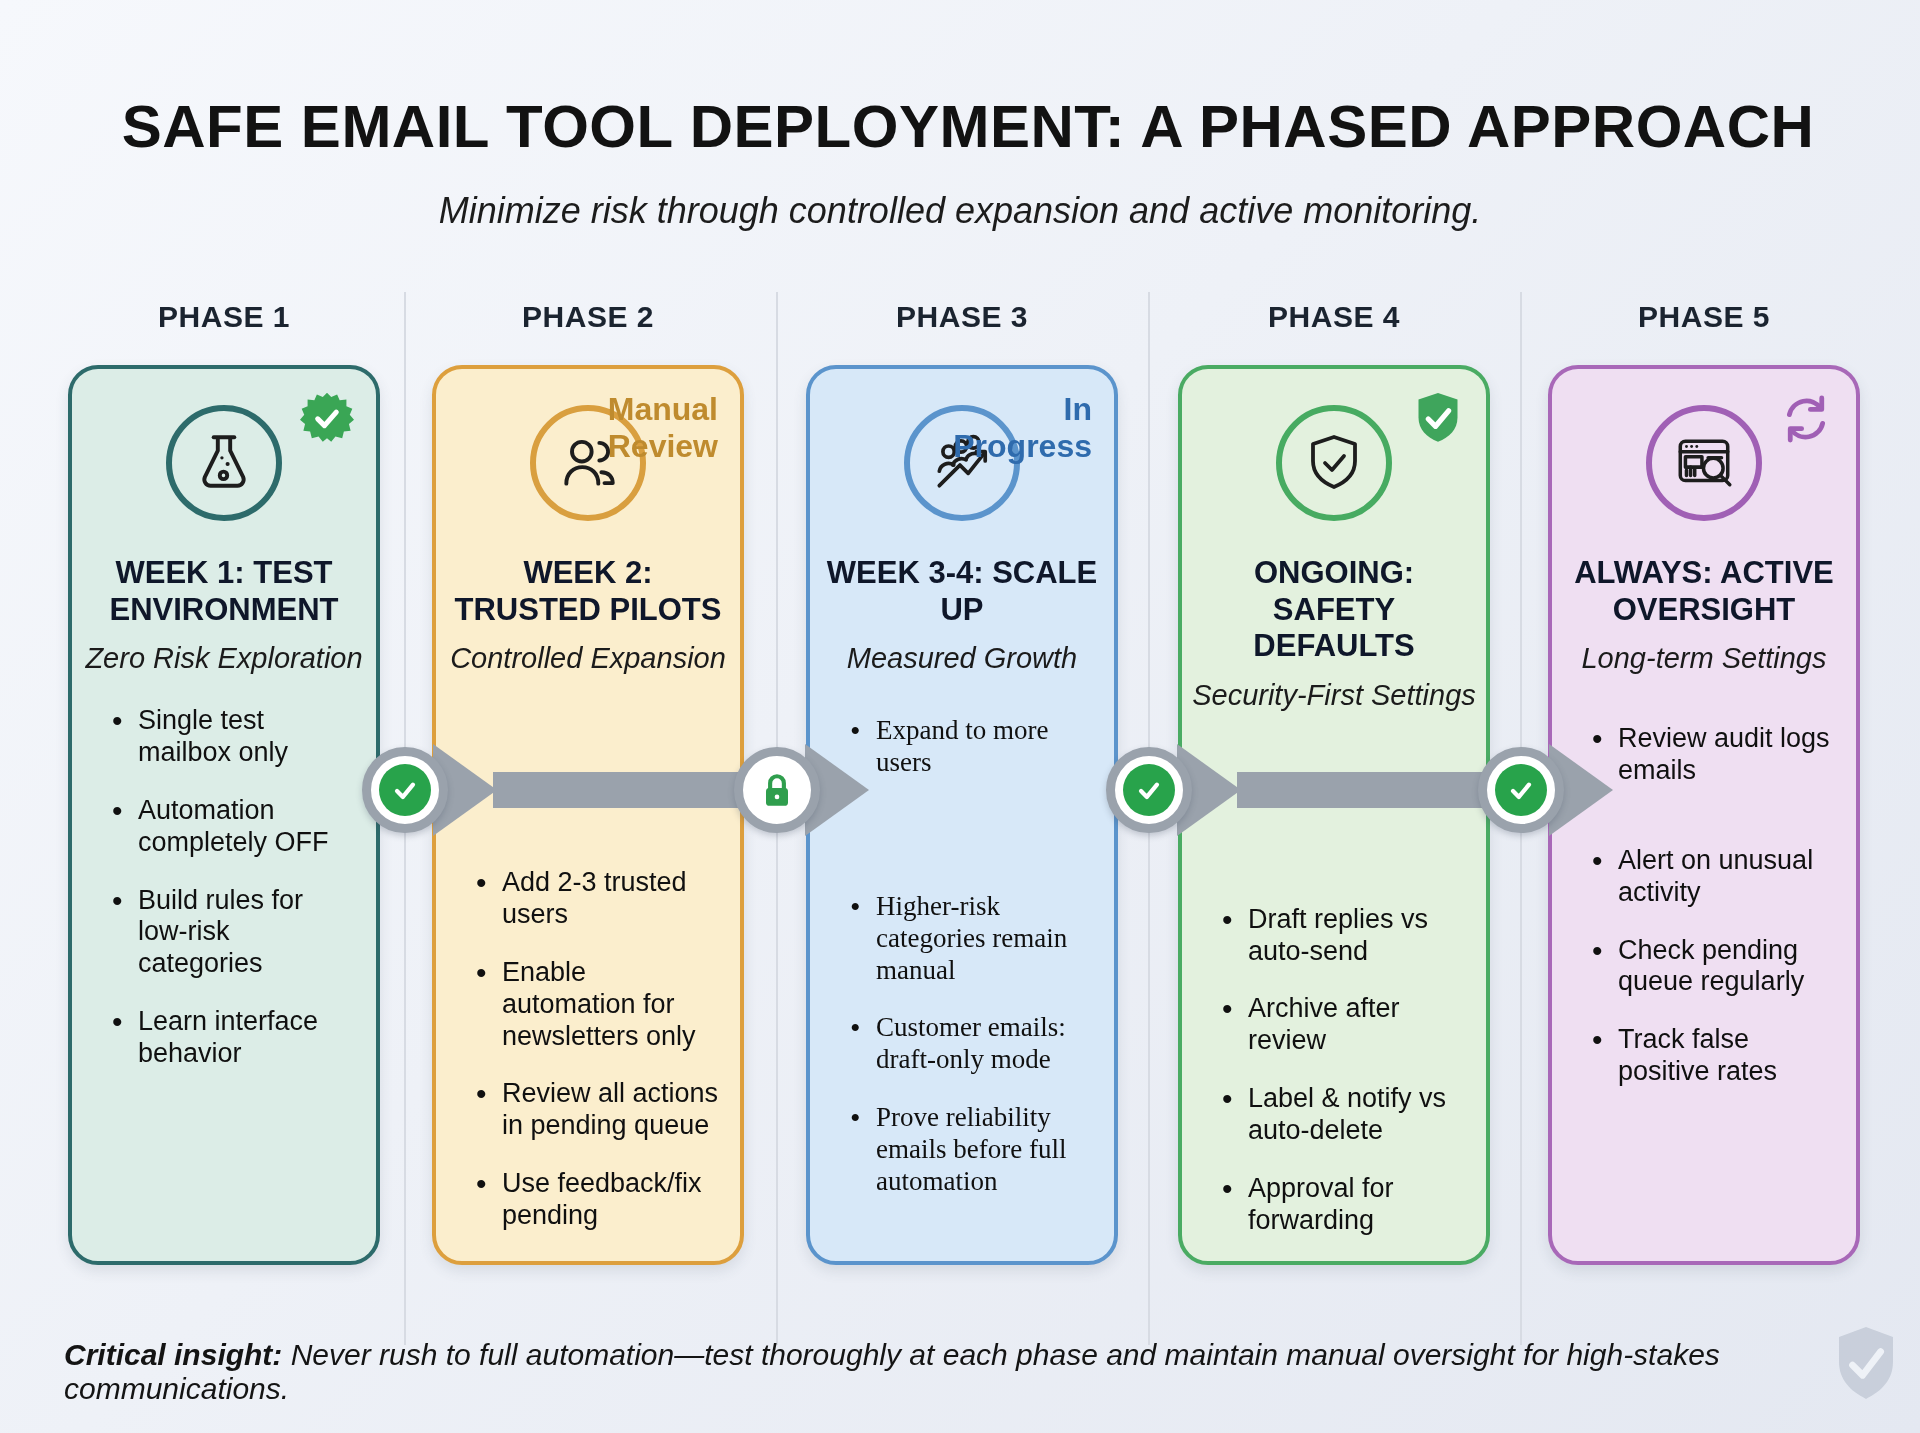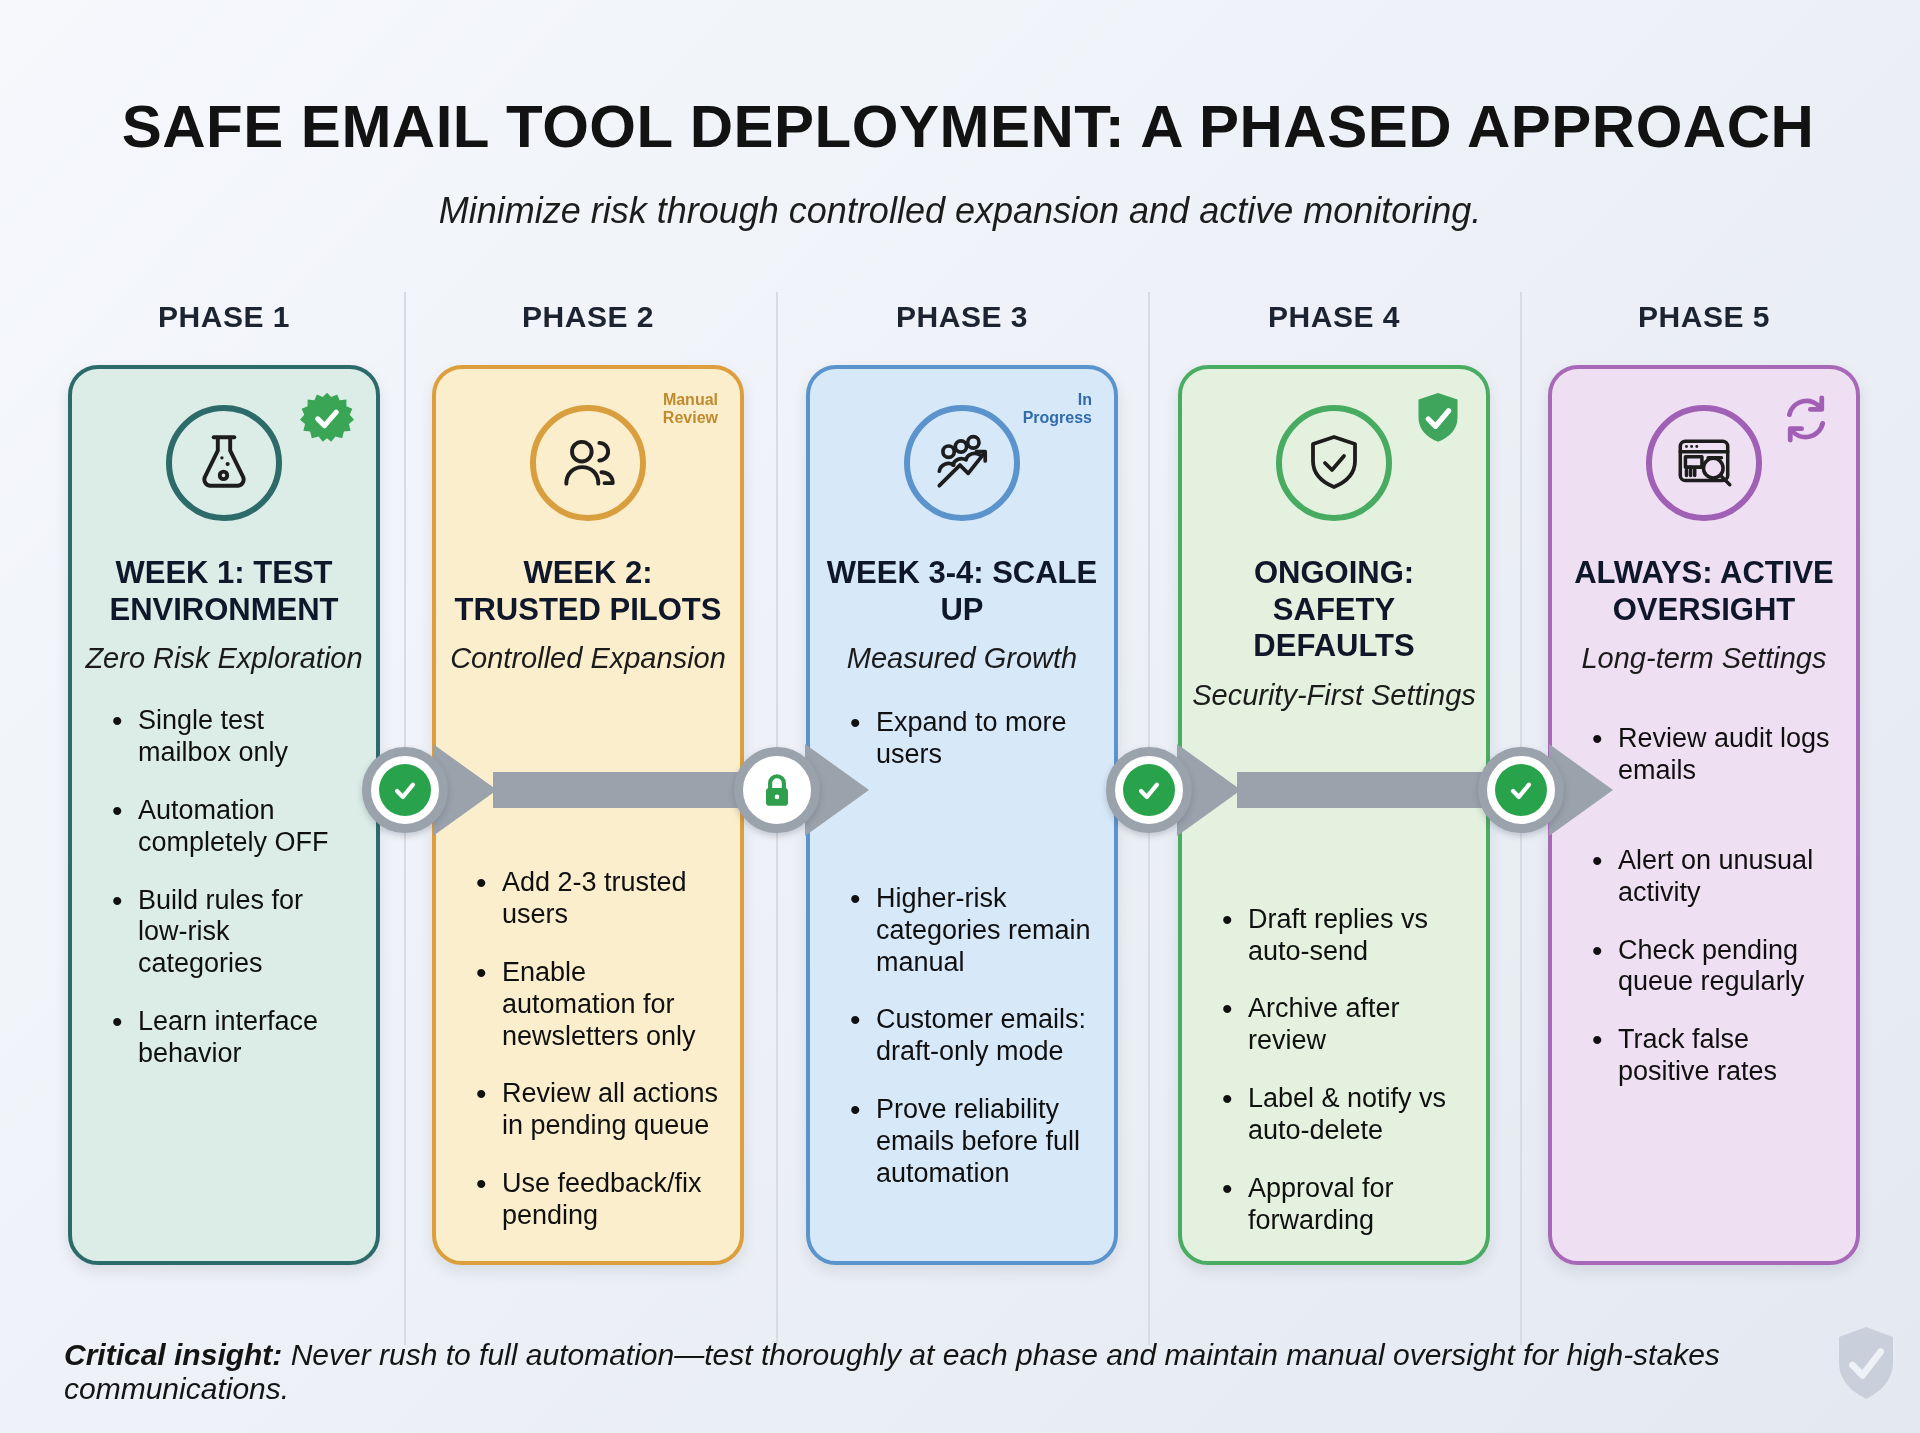--- a/index.html
+++ b/index.html
@@ -47,27 +47,27 @@
   .card-tagline{
     margin:14px 8px 0;text-align:center;font-size:29px;font-style:italic;color:#1b1b1b;
   }
   .bullets{list-style:none;margin:0;padding:0 16px 0 38px;}
   .bullets li{
     position:relative;padding-left:28px;font-size:27px;line-height:1.18;color:#101010;margin-top:26px;
   }
   .bullets li::before{content:"•";position:absolute;left:2px;top:-2px;font-size:30px;}
   .c1 .bullets{margin-top:30px;}
   .c2 .bullets{margin-top:192px;}
-  .c3 .bullets{margin-top:32px;}
+  .c3 .bullets{margin-top:40px;font-family:Liberation Serif, serif;}
   .c4 .bullets{margin-top:192px;}
   .c5 .bullets{margin-top:48px;}
   .c3 .bullets li:nth-child(2){margin-top:112px;}
   .c5 .bullets li:nth-child(2){margin-top:58px;}
   .badge{position:absolute;top:22px;right:22px;}
-  .badge-text{font-size:16px;font-weight:700;text-align:right;line-height:1.15;white-space:pre-line;}
+  .badge-text{font-size:32px;font-weight:700;text-align:right;line-height:1.15;white-space:pre-line;}
   .c2 .badge-text{color:#bf8b2e;}
   .c3 .badge-text{color:#2f6bad;}
   
   .tl{position:absolute;inset:0;pointer-events:none;z-index:6;}
   .tl-bar{position:absolute;top:772px;height:36px;background:#9aa2ac;}
   .tl-tri{
     position:absolute;top:744px;width:0;height:0;
     border-top:46px solid transparent;border-bottom:46px solid transparent;border-left:64px solid #9aa2ac;
   }
   .tl-node{

